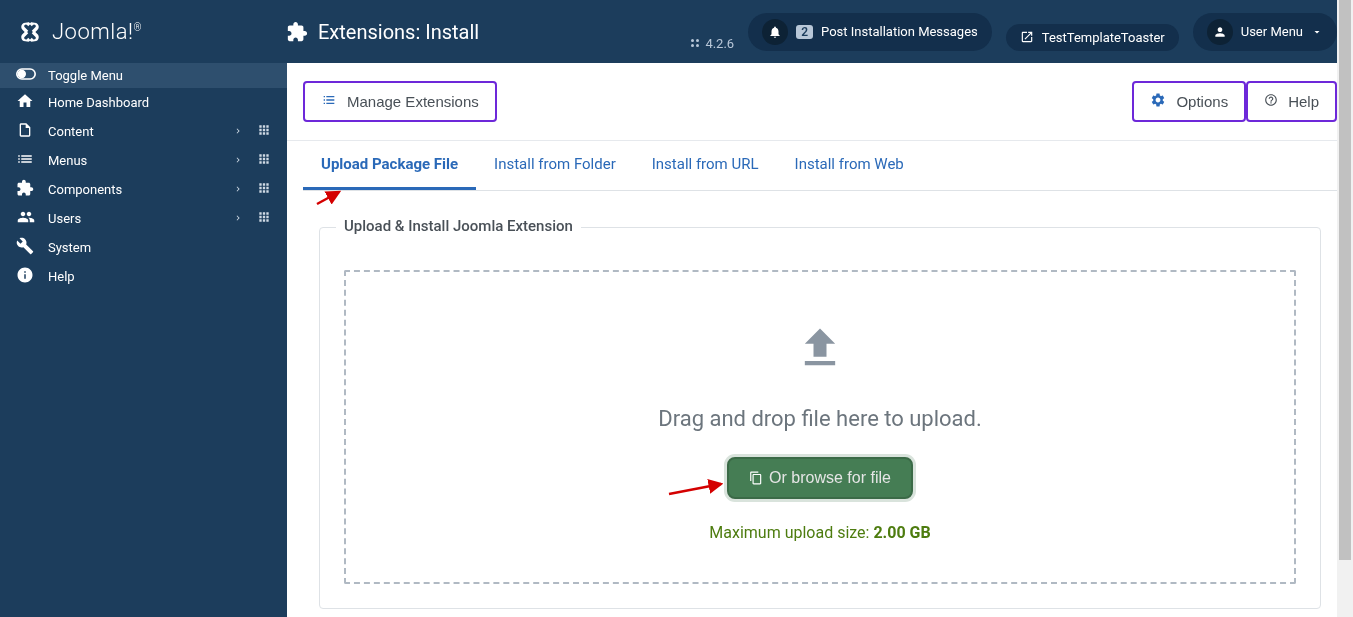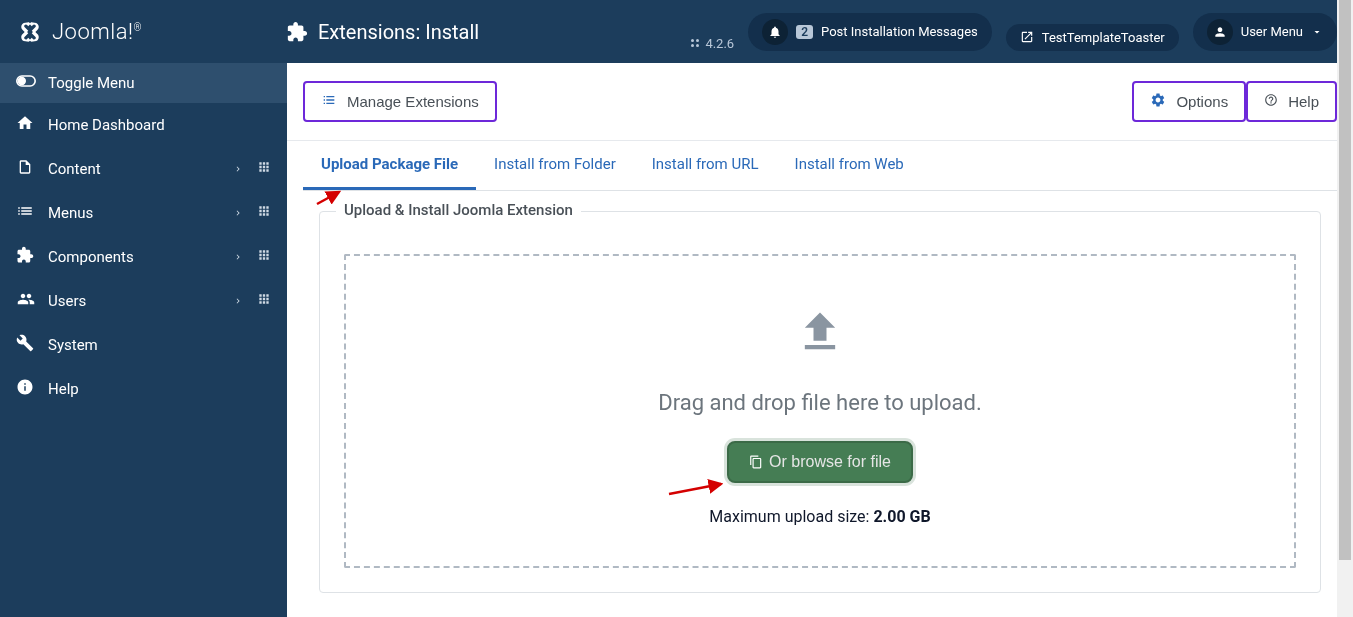--- a/index.html
+++ b/index.html
@@ -15,45 +15,45 @@
     
     .topbar-right { margin-left: auto; display: flex; align-items: flex-end; gap: 14px; }
     .version-text { color: #b8c7d8; font-size: 13px; display: flex; align-items: center; gap: 4px; }
     .pill { background: #132f4c; border-radius: 22px; padding: 6px 14px; display: flex; align-items: center; gap: 8px; font-size: 13px; color: #fff; cursor: pointer; }
     .pill .badge { background: #b8c7d8; color: #1c3d5c; border-radius: 3px; padding: 0px 5px; font-size: 12px; font-weight: 600; }
     .pill-icon-circle { width: 26px; height: 26px; background: #0d2235; border-radius: 50%; display: flex; align-items: center; justify-content: center; }
     
     .layout { display: flex; height: calc(617px - 55px); }
     
     .sidebar { width: 287px; background: #1c3d5c; color: #fff; }
-    .sidebar-item { display: flex; align-items: center; padding: 11px 16px; gap: 14px; font-size: 15px; cursor: pointer; position: relative; }
+    .sidebar-item { display: flex; align-items: center; padding: 4px 16px; gap: 14px; font-size: 13px; cursor: pointer; position: relative; }
     .sidebar-item.toggle { background: #2e4f6e; }
     .sidebar-icon { width: 18px; text-align: center; color: #fff; flex-shrink: 0; }
     .sidebar-extras { margin-left: auto; display: flex; gap: 14px; align-items: center; color: #cfdae5; }
     
     .main { flex: 1; background: #fff; overflow-y: auto; }
     .toolbar { padding: 18px 16px; border-bottom: 1px solid #e6e9ed; display: flex; align-items: center; gap: 12px; background: #fff; }
     .btn { background: #fff; border: 2px solid #6d28d9; border-radius: 4px; padding: 9px 16px; font-size: 15px; color: #495057; display: flex; align-items: center; gap: 10px; cursor: pointer; }
     .btn .icn { color: #2a69b8; }
     .toolbar-right { margin-left: auto; display: flex; }
     
     .content-area { padding: 0 16px 20px; }
     .tabs { display: flex; border-bottom: 1px solid #dee2e6; background: #fff; }
     .tab { padding: 14px 18px; font-size: 15px; color: #2a69b8; cursor: pointer; border-bottom: 3px solid transparent; }
     .tab.active { color: #2a69b8; font-weight: 700; border-bottom-color: #2a69b8; }
     
-    .fieldset-wrap { margin: 20px 16px 0; }
+    .fieldset-wrap { margin: 36px 16px 0; }
     .fieldset { border: 1px solid #dee2e6; border-radius: 4px; padding: 42px 24px 24px; position: relative; background: #fff; }
     .legend { position: absolute; top: -11px; left: 16px; background: #fff; padding: 0 8px; font-size: 15px; color: #495057; font-weight: 500; }
     
     .dropzone { border: 2px dashed #b0b9c3; border-radius: 2px; text-align: center; padding: 50px 20px 40px; }
     .upload-icon { margin-bottom: 28px; }
     .drop-text { font-size: 22px; color: #6c757d; margin-bottom: 26px; }
     .browse-btn { display: inline-flex; align-items: center; gap: 6px; background: #457d54; color: #e5e5e5; border: 2px solid #3b6a47; box-shadow: 0 0 0 3px #d9e3dc; padding: 10px 20px; font-size: 16px; border-radius: 8px; cursor: pointer; margin-bottom: 24px; }
-    .max-text { font-size: 16px; color: #0f172a; }
+    .max-text { font-size: 16px; color: #4d7c0f; }
     .max-text strong { font-weight: 700; }
     
     .arrow { position: absolute; pointer-events: none; }
     .scrollbar-track { position: absolute; right: 0; top: 0; width: 16px; height: 617px; background: #f1f1f1; }
     .scrollbar-thumb { position: absolute; right: 2px; top: 0; width: 12px; height: 560px; background: #c1c1c1; border-radius: 0; }
   </style>
 </head>
 <body>
 
 <div class="topbar">

